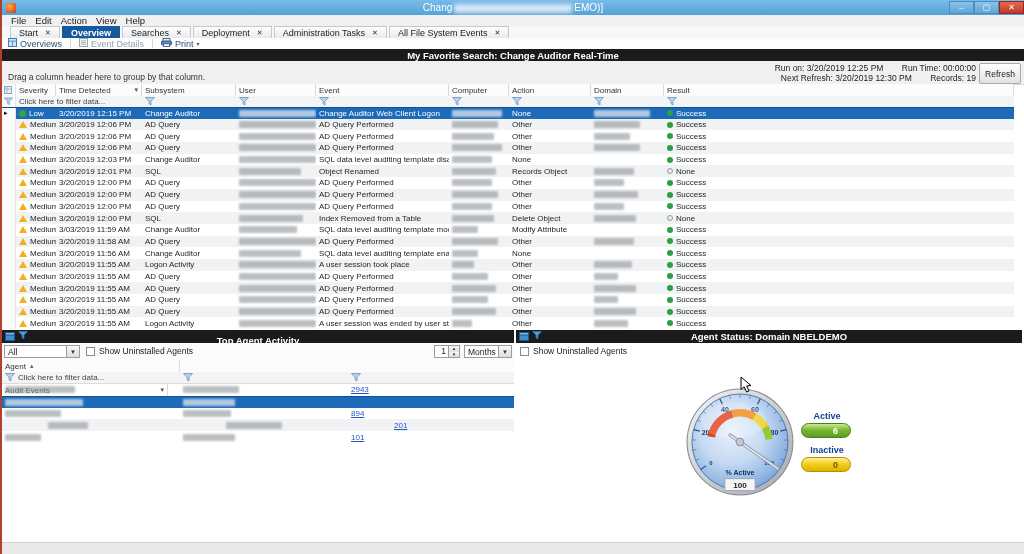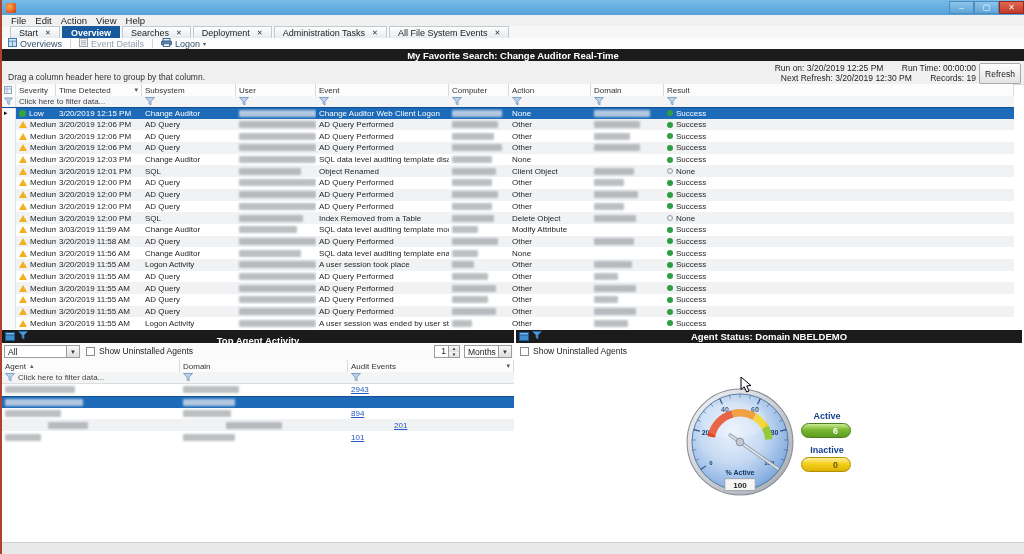--- a/index.html
+++ b/index.html
@@ -114,20 +114,23 @@
   .cursor{position:absolute;left:738px;top:376px;z-index:50;}
   .divider{position:absolute;left:512px;top:330px;width:2px;height:126px;background:#fff;}
 </style>
 </head>
 <body>
 
 <div class="win">
 
   <div class="band titlebar">
     <span class="appicon"></span>
+    <div class="titletext">
+      <span>Chang</span><span class="tblur"></span><span>EMO)]</span>
+    </div>
     <div class="winbtns">
       <span class="wbtn">–</span>
       <span class="wbtn">▢</span>
       <span class="wbtn close">✕</span>
     </div>
   </div>
 
   <div class="band menubar">
     <span class="menuitem">File</span>
     <span class="menuitem">Edit</span>
@@ -178,21 +181,21 @@
           </svg></span>
       <span>Event Details</span>
     </span>
     <span class="tsep"></span>
     <span class="tbtn tb-pr">
       <span><svg width="11" height="9">
             <rect x="2" y="0.5" width="7" height="3" fill="#e8eef4" stroke="#4a6c8c"></rect>
             <rect x="0.5" y="3" width="10" height="4" rx="1" fill="#5b87ad" stroke="#35618a"></rect>
             <rect x="2.5" y="5.8" width="6" height="2.7" fill="#fff" stroke="#4a6c8c"></rect>
           </svg></span>
-      <span>Logon</span>
+      <span>Print</span>
       <span style="font-size:6px;color:#555;">▾</span>
     </span>
   </div>
 
   <div class="dhead" style="left:0;right:0;top:49px;height:12px;text-align:right;">
     <span>My Favorite Search: Change Auditor Real-Time</span>
   </div>
 
   <div class="band infostrip">
     <span class="grouphint">Drag a column header here to group by that column.</span>
@@ -435,21 +438,21 @@
         </div>
         <div class="cell" style="width: 86px;">3/20/2019 12:01 PM</div>
         <div class="cell" style="width: 94px;">SQL</div>
         <div class="cell" style="width: 80px;">
           <span class="blur" style="width:62px"></span>
         </div>
         <div class="cell" style="width: 133px;">Object Renamed</div>
         <div class="cell" style="width: 60px;">
           <span class="blur" style="width:44px"></span>
         </div>
-        <div class="cell" style="width: 82px;">Client Object</div>
+        <div class="cell" style="width: 82px;">Records Object</div>
         <div class="cell" style="width: 73px;">
           <span class="blur" style="width:40px"></span>
         </div>
         <div class="cell" style="width: 350px;">
           <span class="nonedot"></span>
           <span>None</span>
         </div>
       </div>
       <div class="grow">
         <div class="cell ind" style="width: 14px;"></div>
@@ -787,21 +790,21 @@
       <span class="arr">
           <span>▲</span>
           <span>▼</span>
         </span>
     </div>
     <div class="combo" style="right:2px;top:2px;width:48px;left:auto;">
       <span class="val">Months</span>
       <span class="vbtn">▼</span>
     </div>
   </div>
-  <div class="ghead" style="top:360px;left:0;width:512px;">
+  <div class="ghead" style="top:360px;left:0;width:512px;flex-direction:column;">
       <div class="cell hcell" style="width: 178px;">
         <span>Agent</span>
         <span class="sorta">▴</span>
       </div>
       <div class="cell hcell" style="width: 168px;">
         <span>Domain</span>
       </div>
       <div class="cell hcell" style="width: 166px;">
         <span>Audit Events</span>
         <span class="sortg">▾</span>

